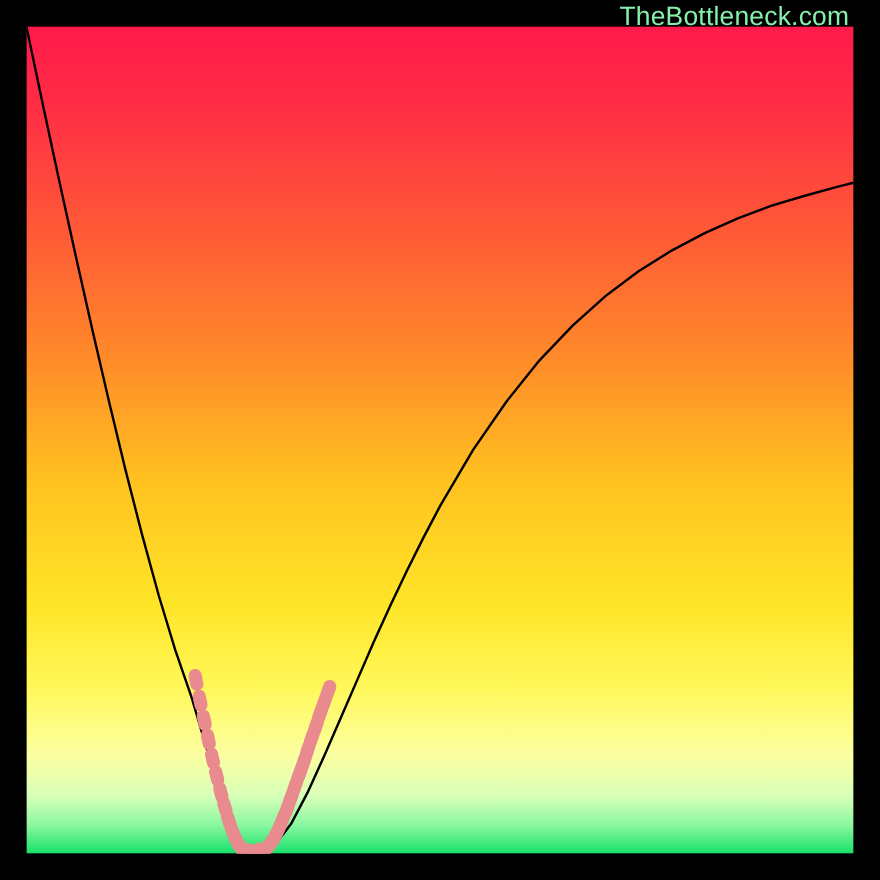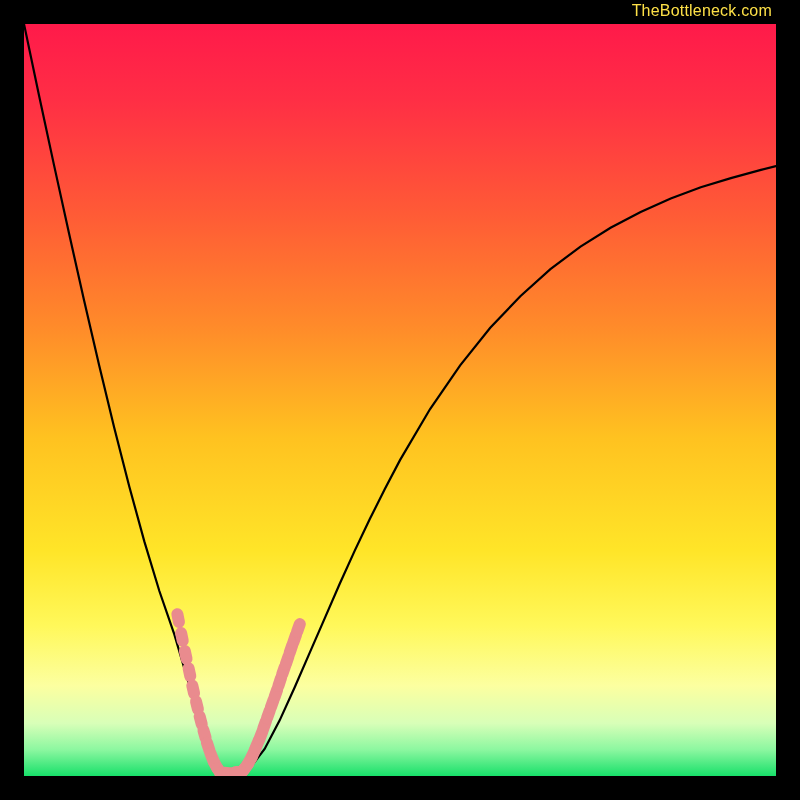--- a/index.html
+++ b/index.html
@@ -23,23 +23,23 @@
     left: 0;
     top: 0;
     width: 752px;
     height: 752px;
   }
   .watermark {
     position: absolute;
     top: 2px;
     right: 28px;
     font-family: Arial, Helvetica, sans-serif;
-    font-size: 16px;
+    font-size: 24px;
     font-weight: 500;
-    color: #fde047;
+    color: #86efac;
     letter-spacing: 0.2px;
     user-select: none;
   }
 </style>
 </head>
 <body>
 
 <div class="watermark">TheBottleneck.com</div>
 
 <div class="frame">

